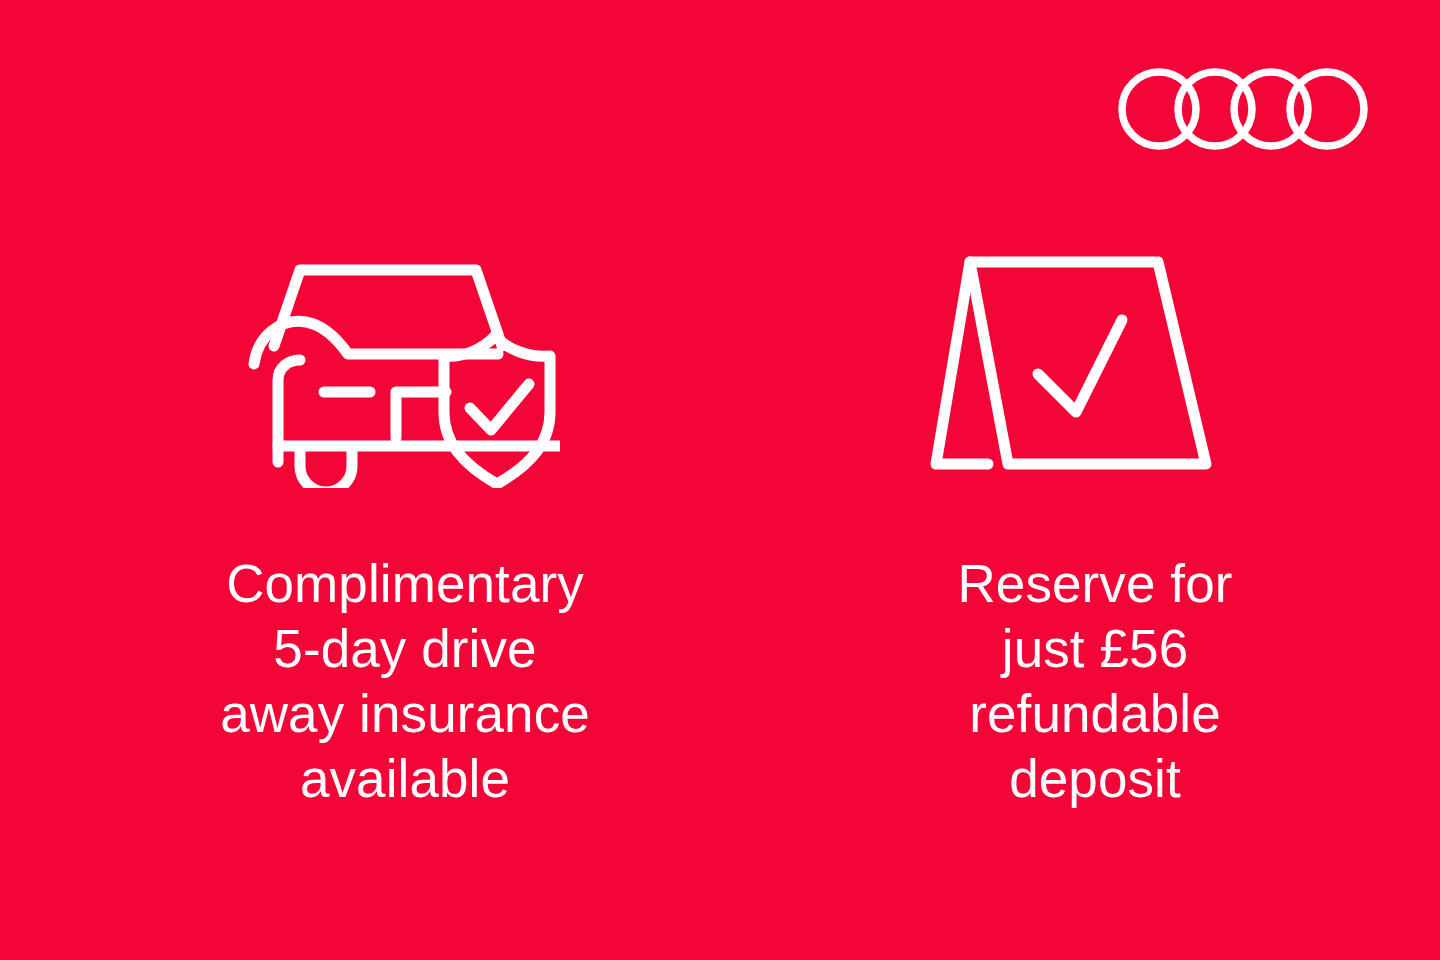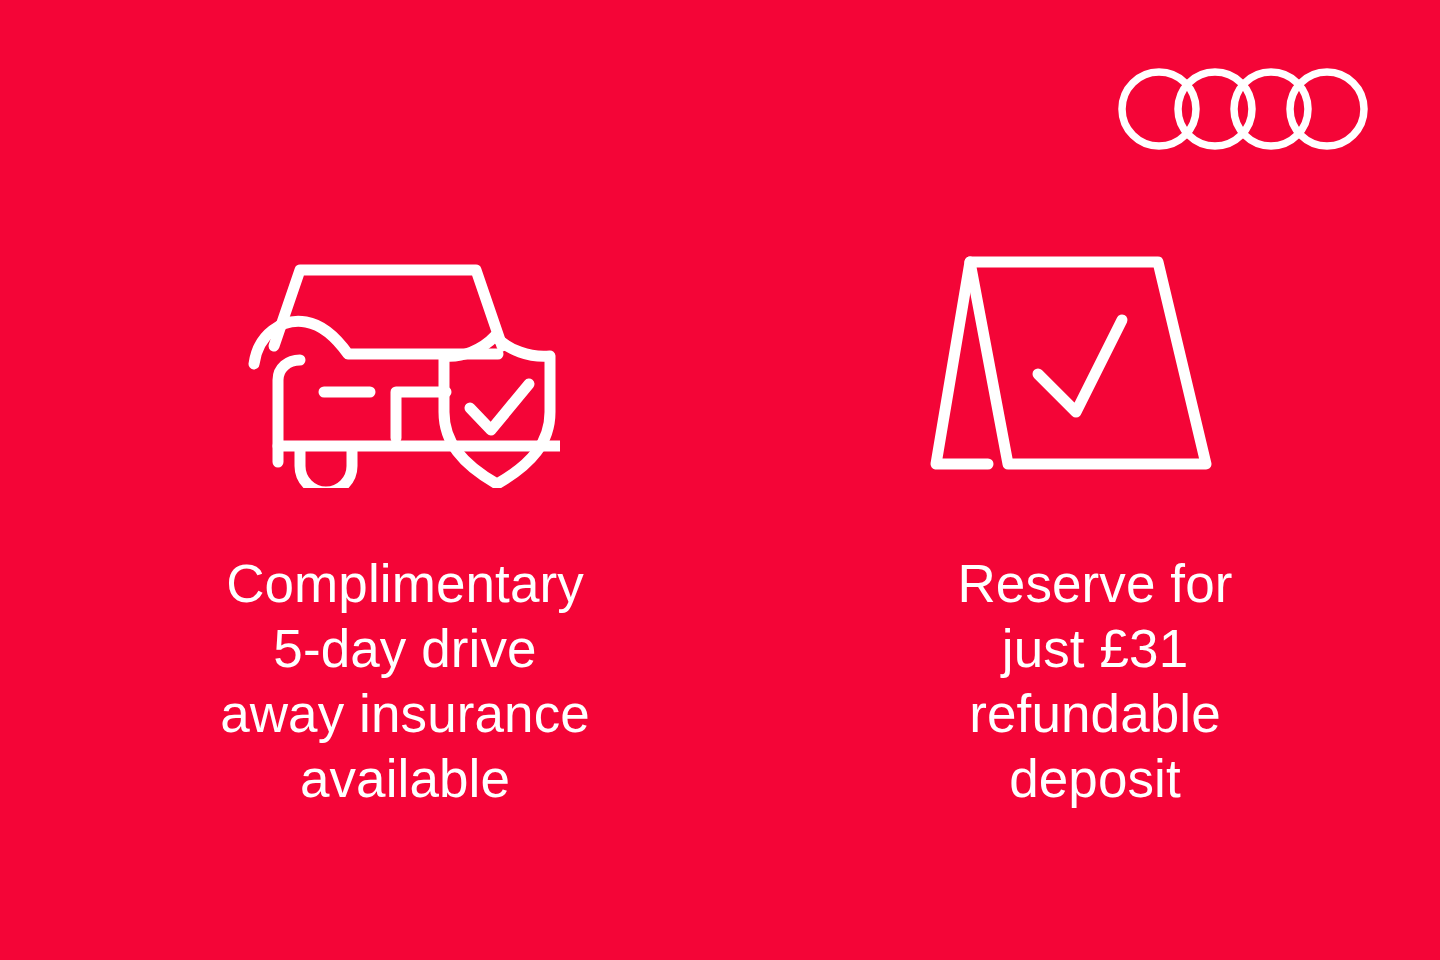--- a/index.html
+++ b/index.html
@@ -154,19 +154,19 @@
             <path d="M 44 10 L 10 212 L 62 212"></path>
 
             <path d="M 44 10 L 232 10 L 280 212 L 82 212 Z"></path>
 
             <path d="M 112 122 L 150 160 L 196 68"></path>
           </g>
         </svg>
       </span>
 
       <div class="feature-caption caption-right">Reserve for
-just £31
+just £56
 refundable
 deposit</div>
     </div>
 
   </div>
 </div>
 
 </body></html>

